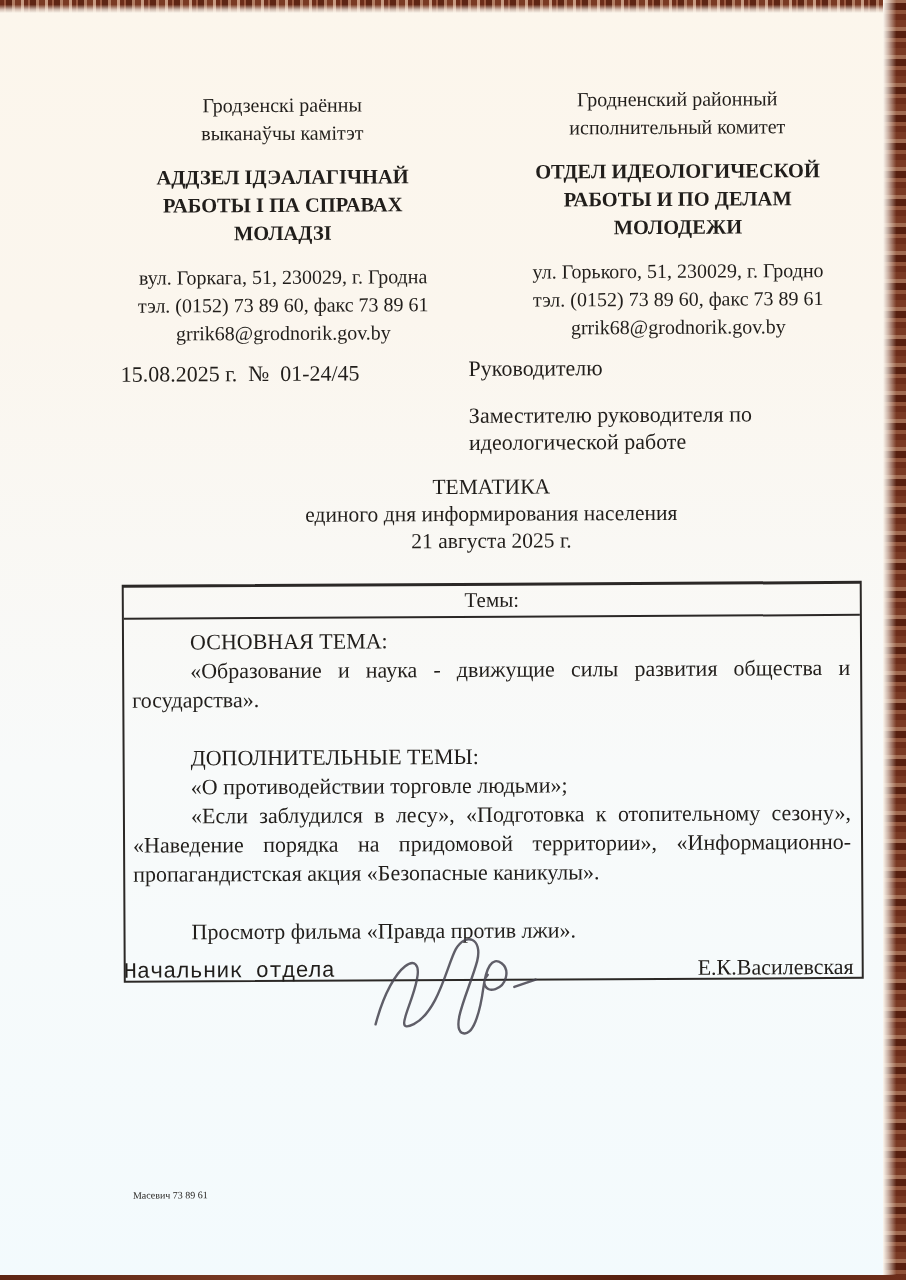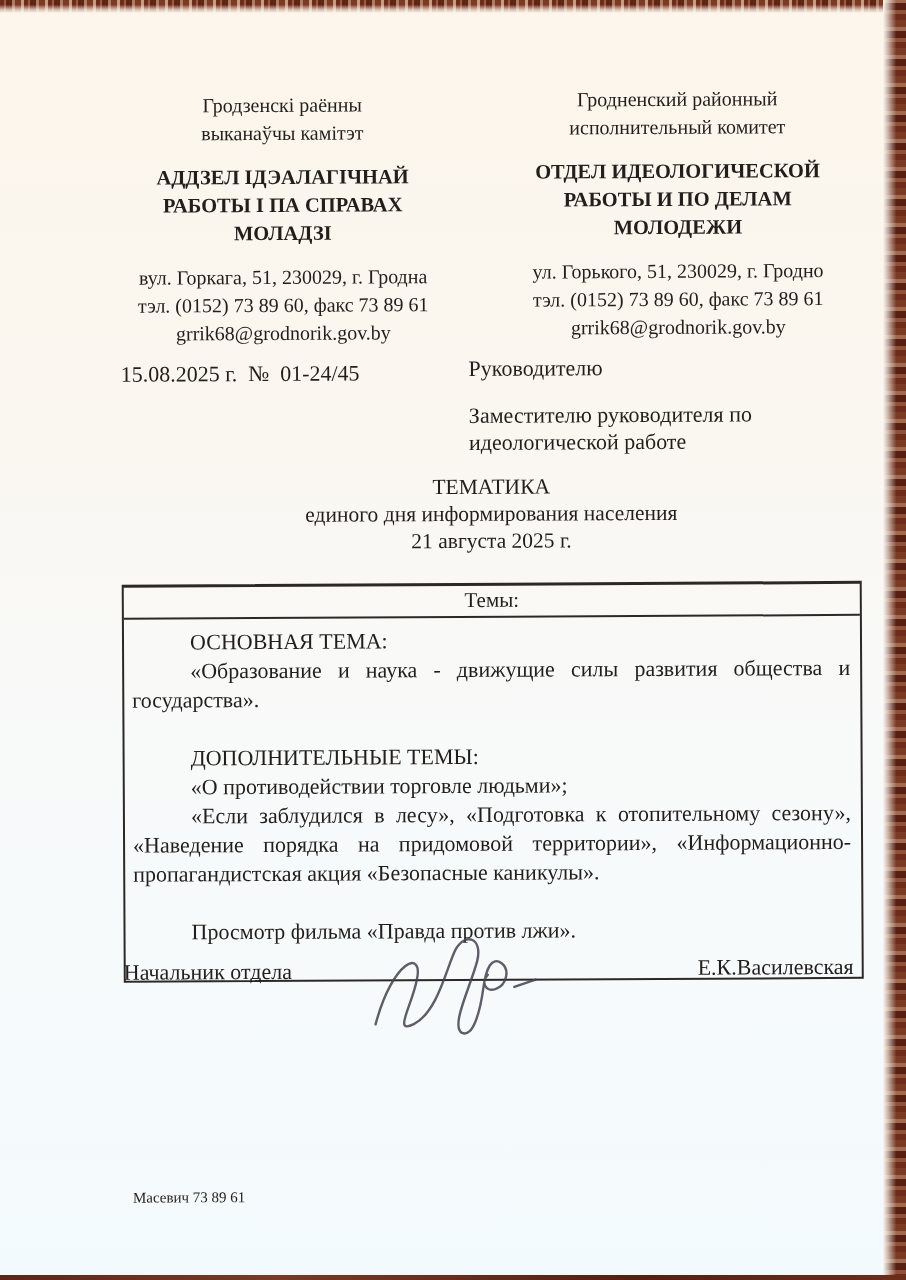--- a/index.html
+++ b/index.html
@@ -53,27 +53,27 @@
   .tt-header{
     text-align:center;font-size:21px;padding:2px 0 3px 0;
     border-bottom:2px solid #2b2826;
   }
   .tt-body{padding:8px 10px 34px 8px;font-size:22px;line-height:29px;text-align:justify;}
   .tt-body p{margin:0;text-indent:58px;}
   .tt-body p.gap-above{margin-top:29px;}
 
   
   .signoff{position:absolute;top:952px;left:122px;width:740px;font-size:22px;}
-  .signoff .position{position:absolute;left:0;top:6px;}
+  .signoff .position{position:absolute;left:0;top:6px;font-family:Liberation Mono, monospace;}
   .signoff .name{position:absolute;right:10px;top:4px;margin-left:36px;}
   .signature-wrap{position:absolute;left:230px;top:-22px;width:230px;height:110px;transform:rotate(-6deg);}
   .signature-wrap svg{width:100%;height:100%;}
 
   
-  .footer-note{position:absolute;top:1188px;left:130px;font-size:15px;}
+  .footer-note{position:absolute;top:1188px;left:130px;font-size:10px;}
 </style>
 </head>
 <body>
 
 <div class="page">
 
   <div class="edge-top"></div>
   <div class="edge-right"></div>
   <div class="edge-bottom"></div>
 

